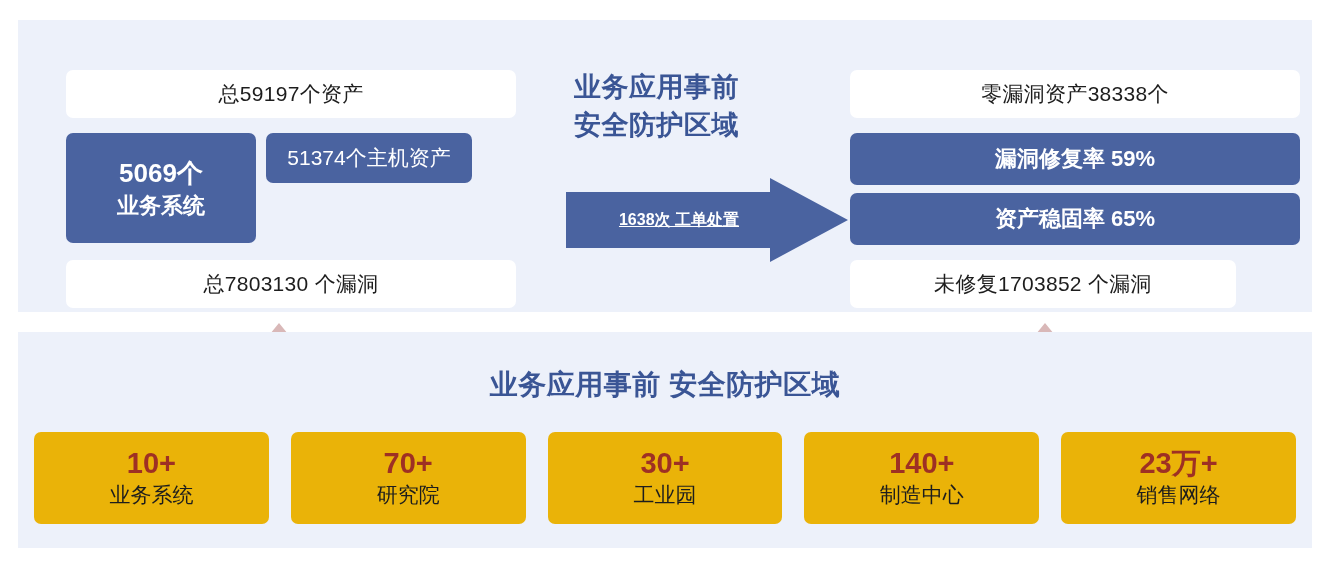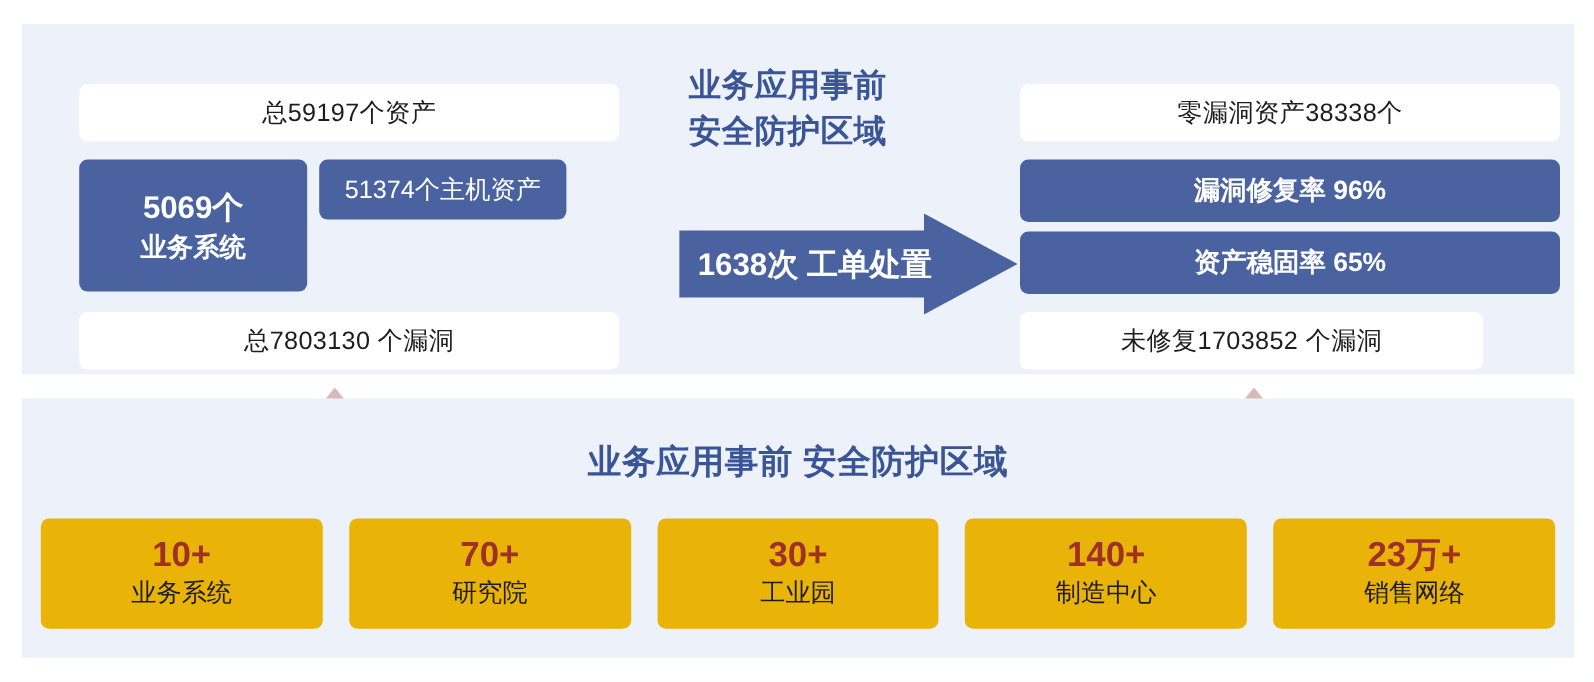--- a/index.html
+++ b/index.html
@@ -62,21 +62,21 @@
   }
   #business-system-box .big { font-size: 26px; }
   #business-system-box .sub { font-size: 22px; }
 
   #host-assets-box     { left: 248px; top: 113px; width: 206px; height: 50px; }
   #domain-sites-box    { left: 248px; top: 173px; width: 250px; height: 50px; }
 
   
   #center-title {
     position: absolute;
-    left: 556px; top: 32px; width: 250px;
+    left: 556px; top: 48px; width: 250px;
     color: #3a5595;
     font-weight: bold;
     font-size: 27px;
     line-height: 1.42;
     text-align: left;
     letter-spacing: .5px;
   }
 
   #flow-arrow {
     position: absolute;
@@ -84,22 +84,23 @@
     width: 282px; height: 84px;
   }
   #flow-arrow svg { display: block; }
   #flow-arrow-label {
     position: absolute;
     left: 566px; top: 182px;
     width: 190px; height: 36px;
     display: flex; align-items: center; justify-content: center;
     color: #ffffff;
     font-weight: bold;
-    font-size: 26px;
+    font-size: 16px;
     white-space: nowrap;
+    text-decoration: underline;
   }
 
   
   #zero-vuln-card      { left: 832px;  top: 50px;  width: 450px; height: 48px; }
   #unfixed-vuln-card   { left: 832px;  top: 240px; width: 386px; height: 48px; }
   #fix-rate-bar        { left: 832px;  top: 113px; width: 450px; height: 52px; font-size: 22px; }
   #stability-rate-bar  { left: 832px;  top: 173px; width: 450px; height: 52px; font-size: 22px; }
 
   
   .up-arrow { position: absolute; }
@@ -170,21 +171,21 @@
 
   <div id="flow-arrow">
     <svg width="282" height="84" viewBox="0 0 282 84" xmlns="http://www.w3.org/2000/svg">
       <path d="M0,14 L204,14 L204,0 L282,42 L204,84 L204,70 L0,70 Z" fill="#4a63a0"></path>
     </svg>
   </div>
   <div id="flow-arrow-label">1638次 工单处置</div>
 
   <div class="white-card" id="zero-vuln-card">零漏洞资产38338个</div>
 
-  <div class="blue-card bold" id="fix-rate-bar">漏洞修复率 96%</div>
+  <div class="blue-card bold" id="fix-rate-bar">漏洞修复率 59%</div>
 
   <div class="blue-card bold" id="stability-rate-bar">资产稳固率 65%</div>
 
   <div class="white-card" id="unfixed-vuln-card">未修复1703852 个漏洞</div>
 </div>
 
 <div class="up-arrow" id="up-arrow-left">
   <svg width="36" height="68" viewBox="0 0 36 68" xmlns="http://www.w3.org/2000/svg">
     <path d="M18,0 L36,22 L25,22 L25,68 L11,68 L11,22 L0,22 Z" fill="#d9b8b8"></path>
   </svg>

